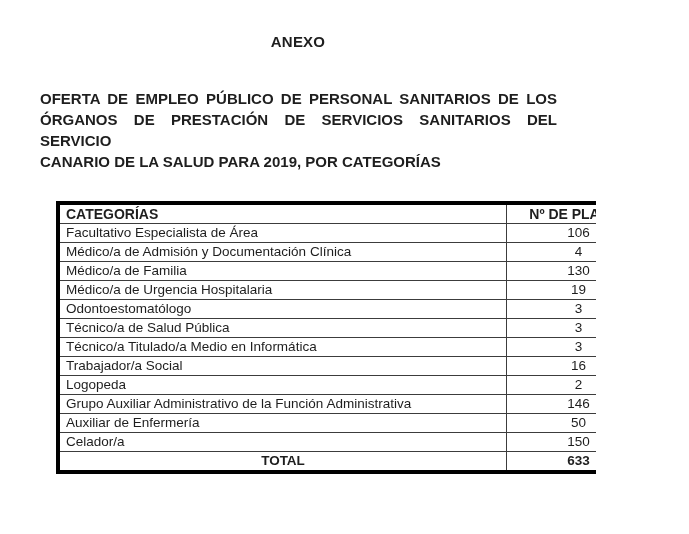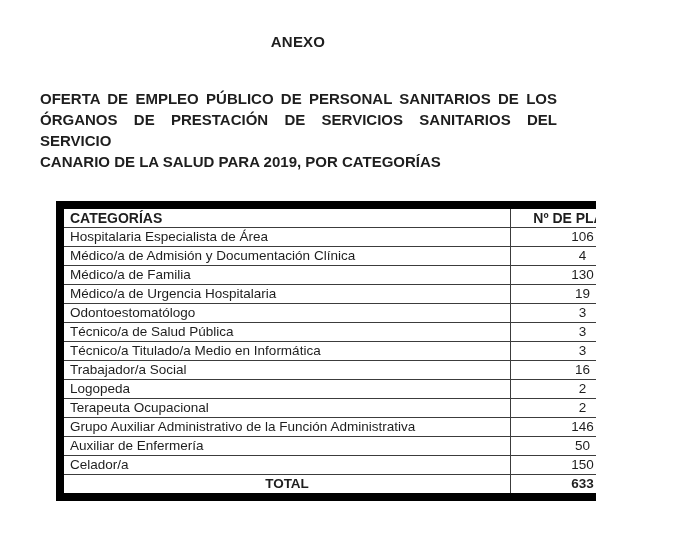--- a/index.html
+++ b/index.html
@@ -48,21 +48,21 @@
   .plazas-table th,
   .plazas-table td {
     border: 1px solid #3c3c3c;
     height: 18px;
     line-height: 18px;
     padding: 0 6px;
     overflow: hidden;
     white-space: nowrap;
   }
   .plazas-table {
-    border: 8px solid #000000;
+    border: 4px solid #000000;
   }
   .col-cat  { width: 434px; }
   .col-num  { width: 131px; }
   .plazas-table th.col-cat {
     text-align: left;
     font-size: 14px;
     font-weight: bold;
   }
   .plazas-table th.col-num {
     text-align: center;
@@ -92,21 +92,21 @@
   <table class="plazas-table">
     <thead>
       <tr>
         <th class="col-cat">CATEGORÍAS</th>
         <th class="col-num">Nº DE PLAZAS</th>
       </tr>
     </thead>
     <tbody id="table-body">
 
     <tr>
-          <td class="cell-cat">Hospitalaria Especialista de Área</td>
+          <td class="cell-cat">Facultativo Especialista de Área</td>
           <td class="cell-num">106</td>
         </tr>
         <tr>
           <td class="cell-cat">Médico/a de Admisión y Documentación Clínica</td>
           <td class="cell-num">4</td>
         </tr>
         <tr>
           <td class="cell-cat">Médico/a de Familia</td>
           <td class="cell-num">130</td>
         </tr>
@@ -128,24 +128,20 @@
         </tr>
         <tr>
           <td class="cell-cat">Trabajador/a Social</td>
           <td class="cell-num">16</td>
         </tr>
         <tr>
           <td class="cell-cat">Logopeda</td>
           <td class="cell-num">2</td>
         </tr>
         <tr>
-          <td class="cell-cat">Terapeuta Ocupacional</td>
-          <td class="cell-num">2</td>
-        </tr>
-        <tr>
           <td class="cell-cat">Grupo Auxiliar Administrativo de la Función Administrativa</td>
           <td class="cell-num">146</td>
         </tr>
         <tr>
           <td class="cell-cat">Auxiliar de Enfermería</td>
           <td class="cell-num">50</td>
         </tr>
         <tr>
           <td class="cell-cat">Celador/a</td>
           <td class="cell-num">150</td>

